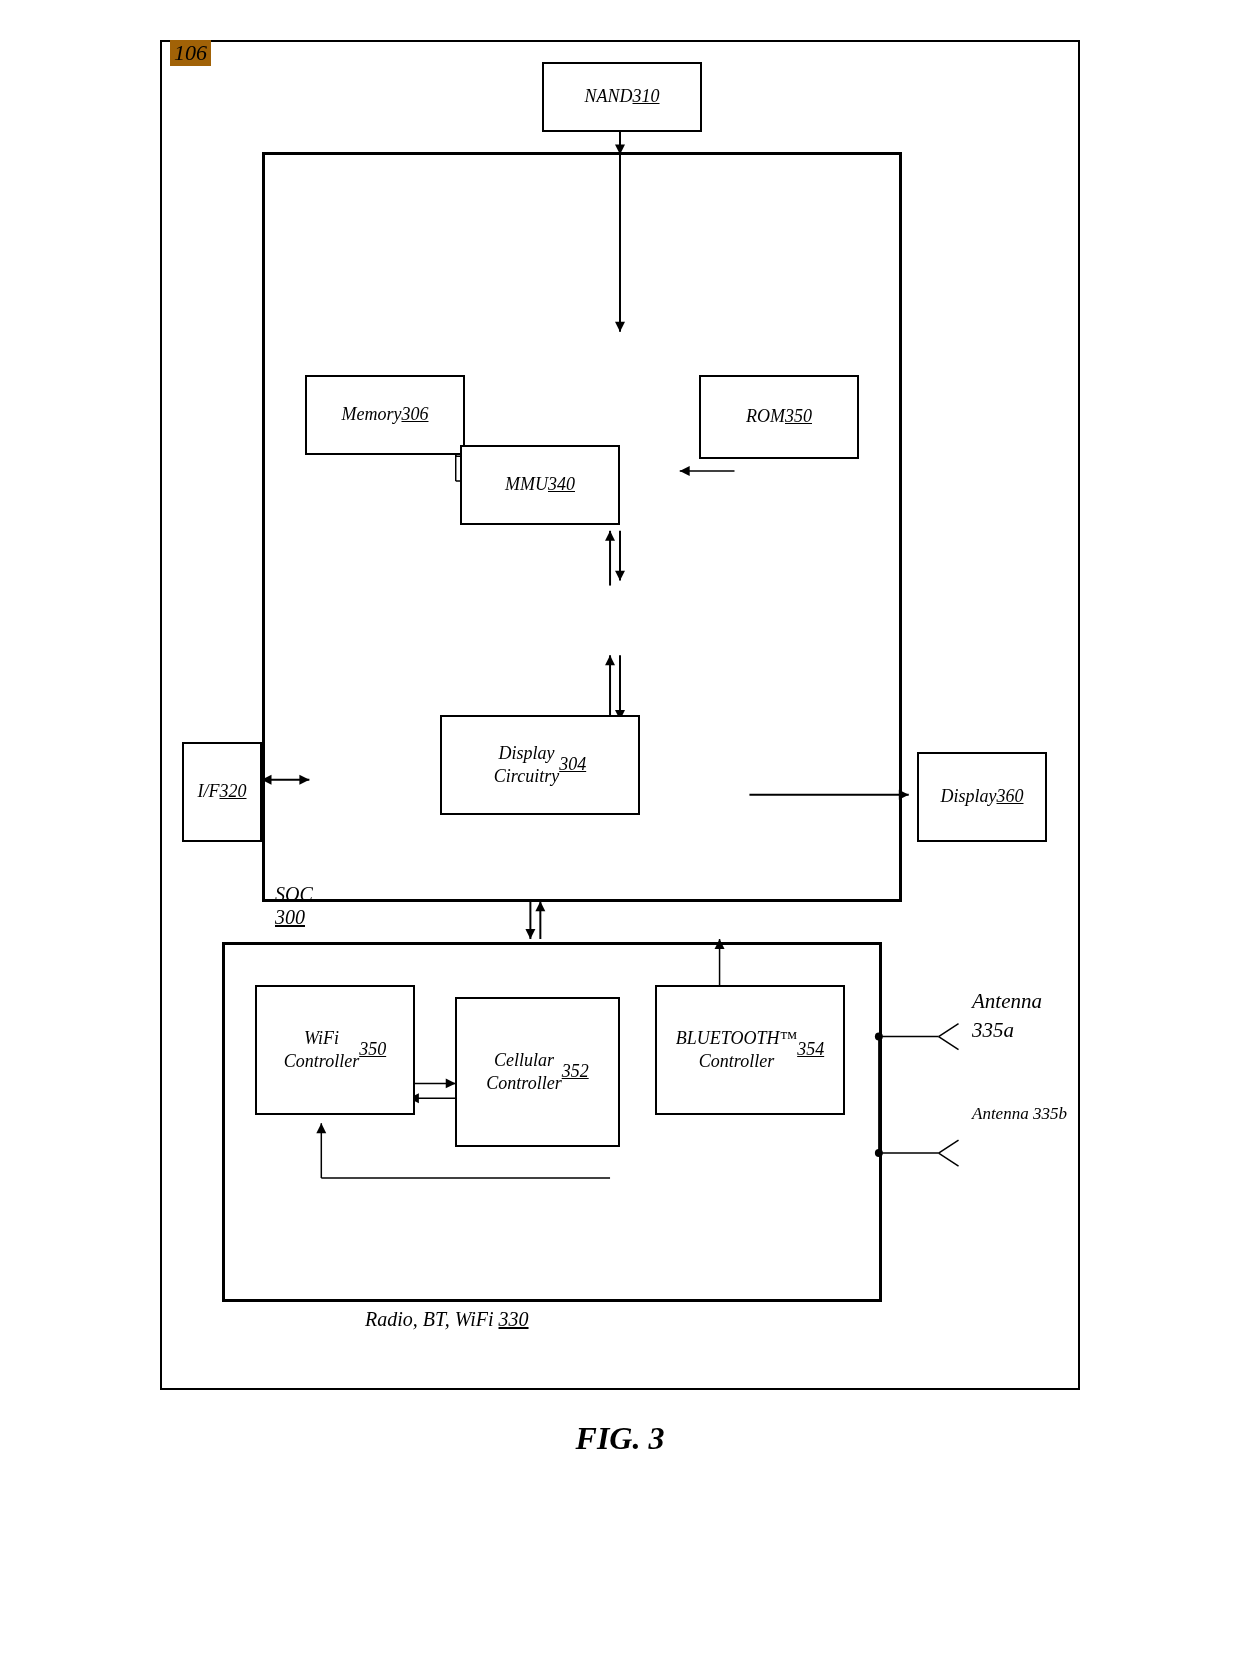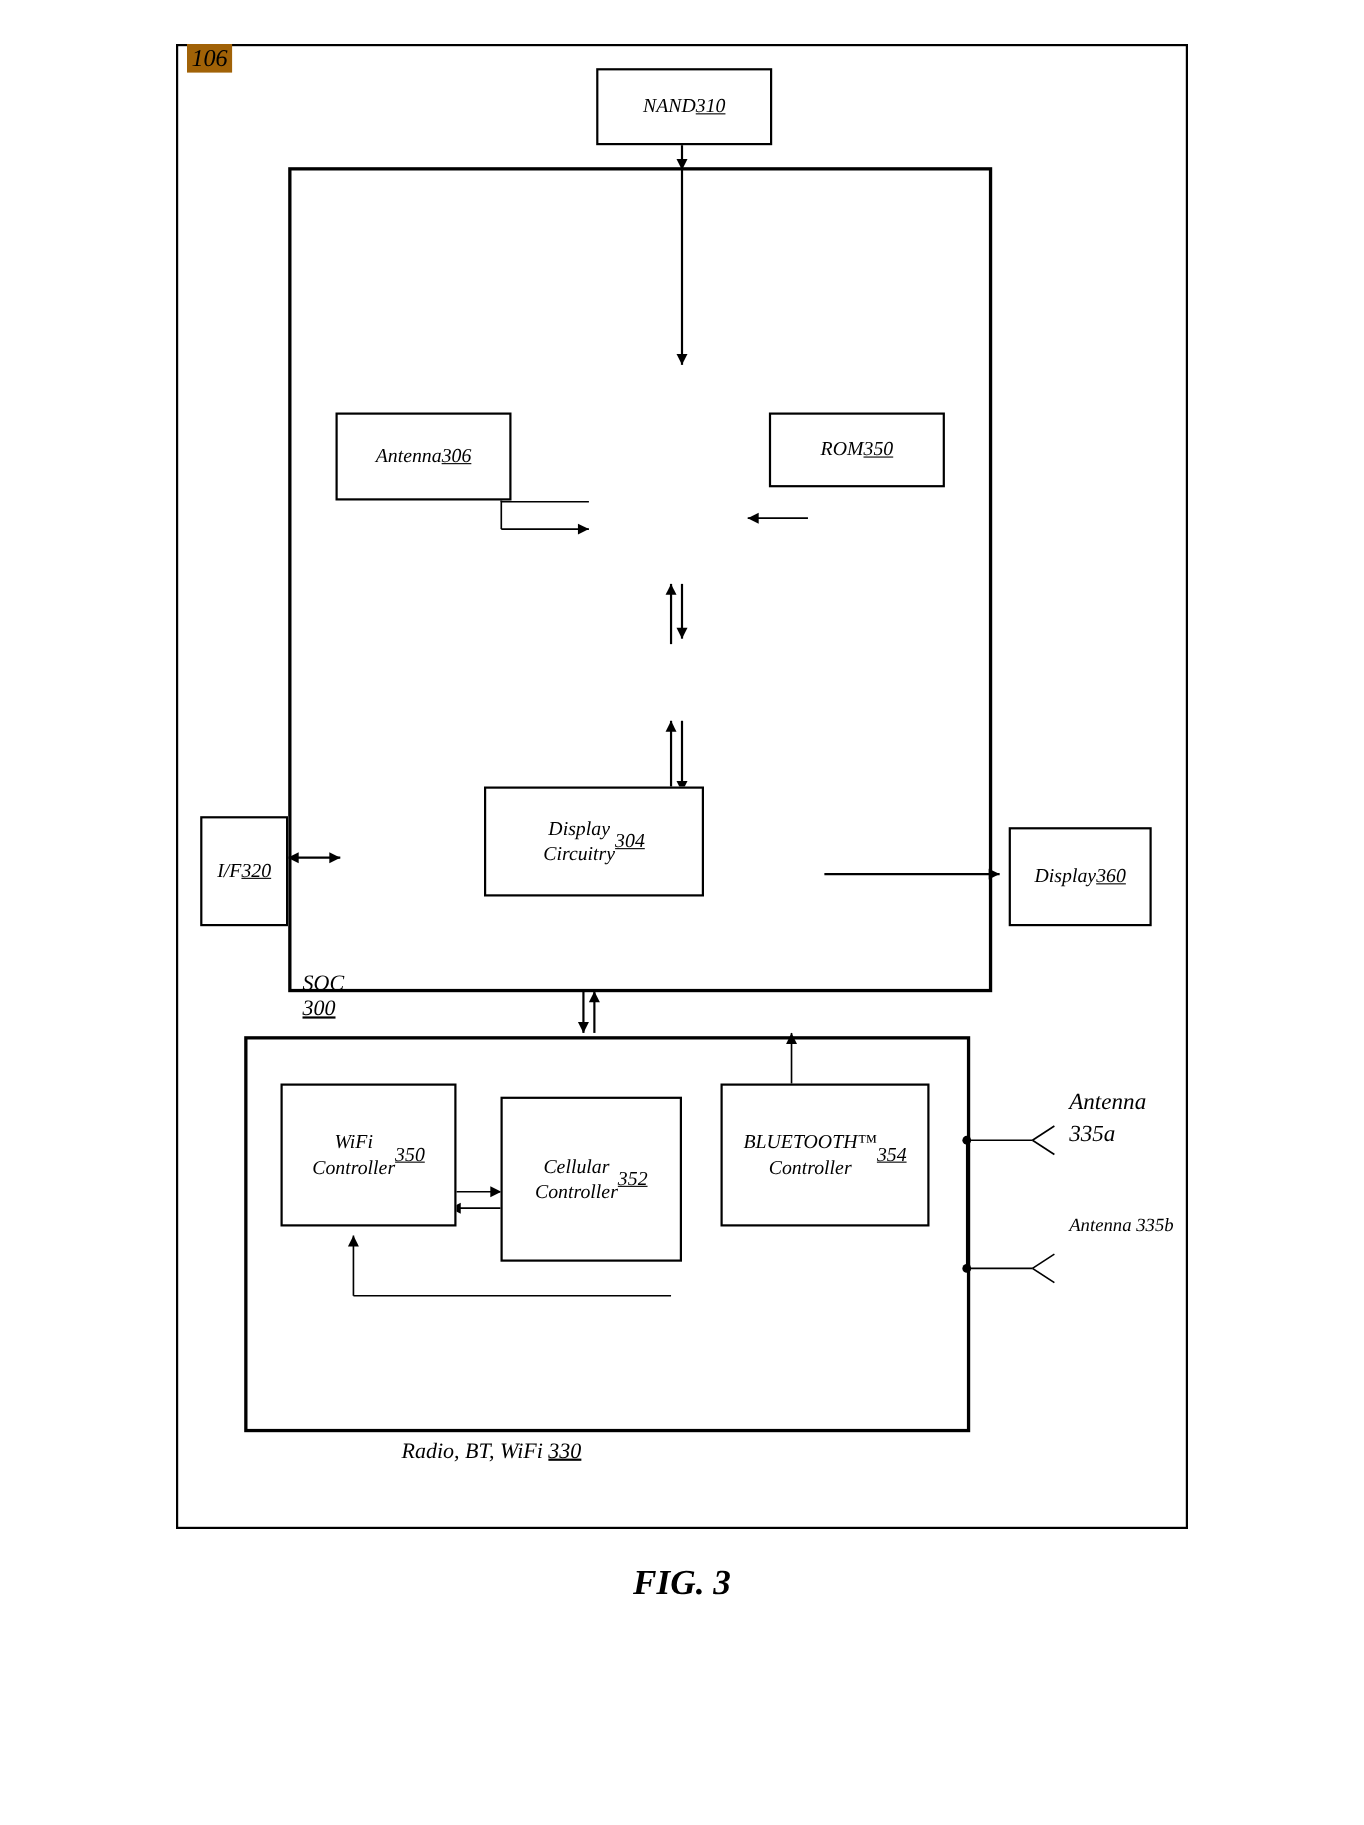--- a/index.html
+++ b/index.html
@@ -222,29 +222,33 @@
       <span class="block-num underline">310</span>
     </div>
 
     <div class="soc-box">
       <span class="soc-label italic-text">
         <span>SOC</span><br>
         <span class="underline">300</span>
       </span>
 
       <div class="block" style="top:220px; left:40px; width:160px; height:80px;">
-        <span class="block-label">Antenna</span>
+        <span class="block-label">Memory</span>
         <span class="block-num underline">306</span>
       </div>
 
-      <div class="block" style="top:220px; right:40px; width:160px; height:68px;">
+      <div class="block" style="top:220px; right:40px; width:160px; height:84px;">
         <span class="block-label">ROM</span>
         <span class="block-num underline">350</span>
       </div>
 
+      <div class="block" style="top:290px; left:195px; width:160px; height:80px;">
+        <span class="block-label">MMU</span>
+        <span class="block-num underline">340</span>
+      </div>
 
 
       <div class="block" style="top:560px; left:175px; width:200px; height:100px;">
         <span class="block-label">Display<br>Circuitry</span>
         <span class="block-num underline">304</span>
       </div>
     </div>
 
     <div class="block" style="top:700px; left:20px; width:80px; height:100px;">
       <span class="block-label">I/F</span>

